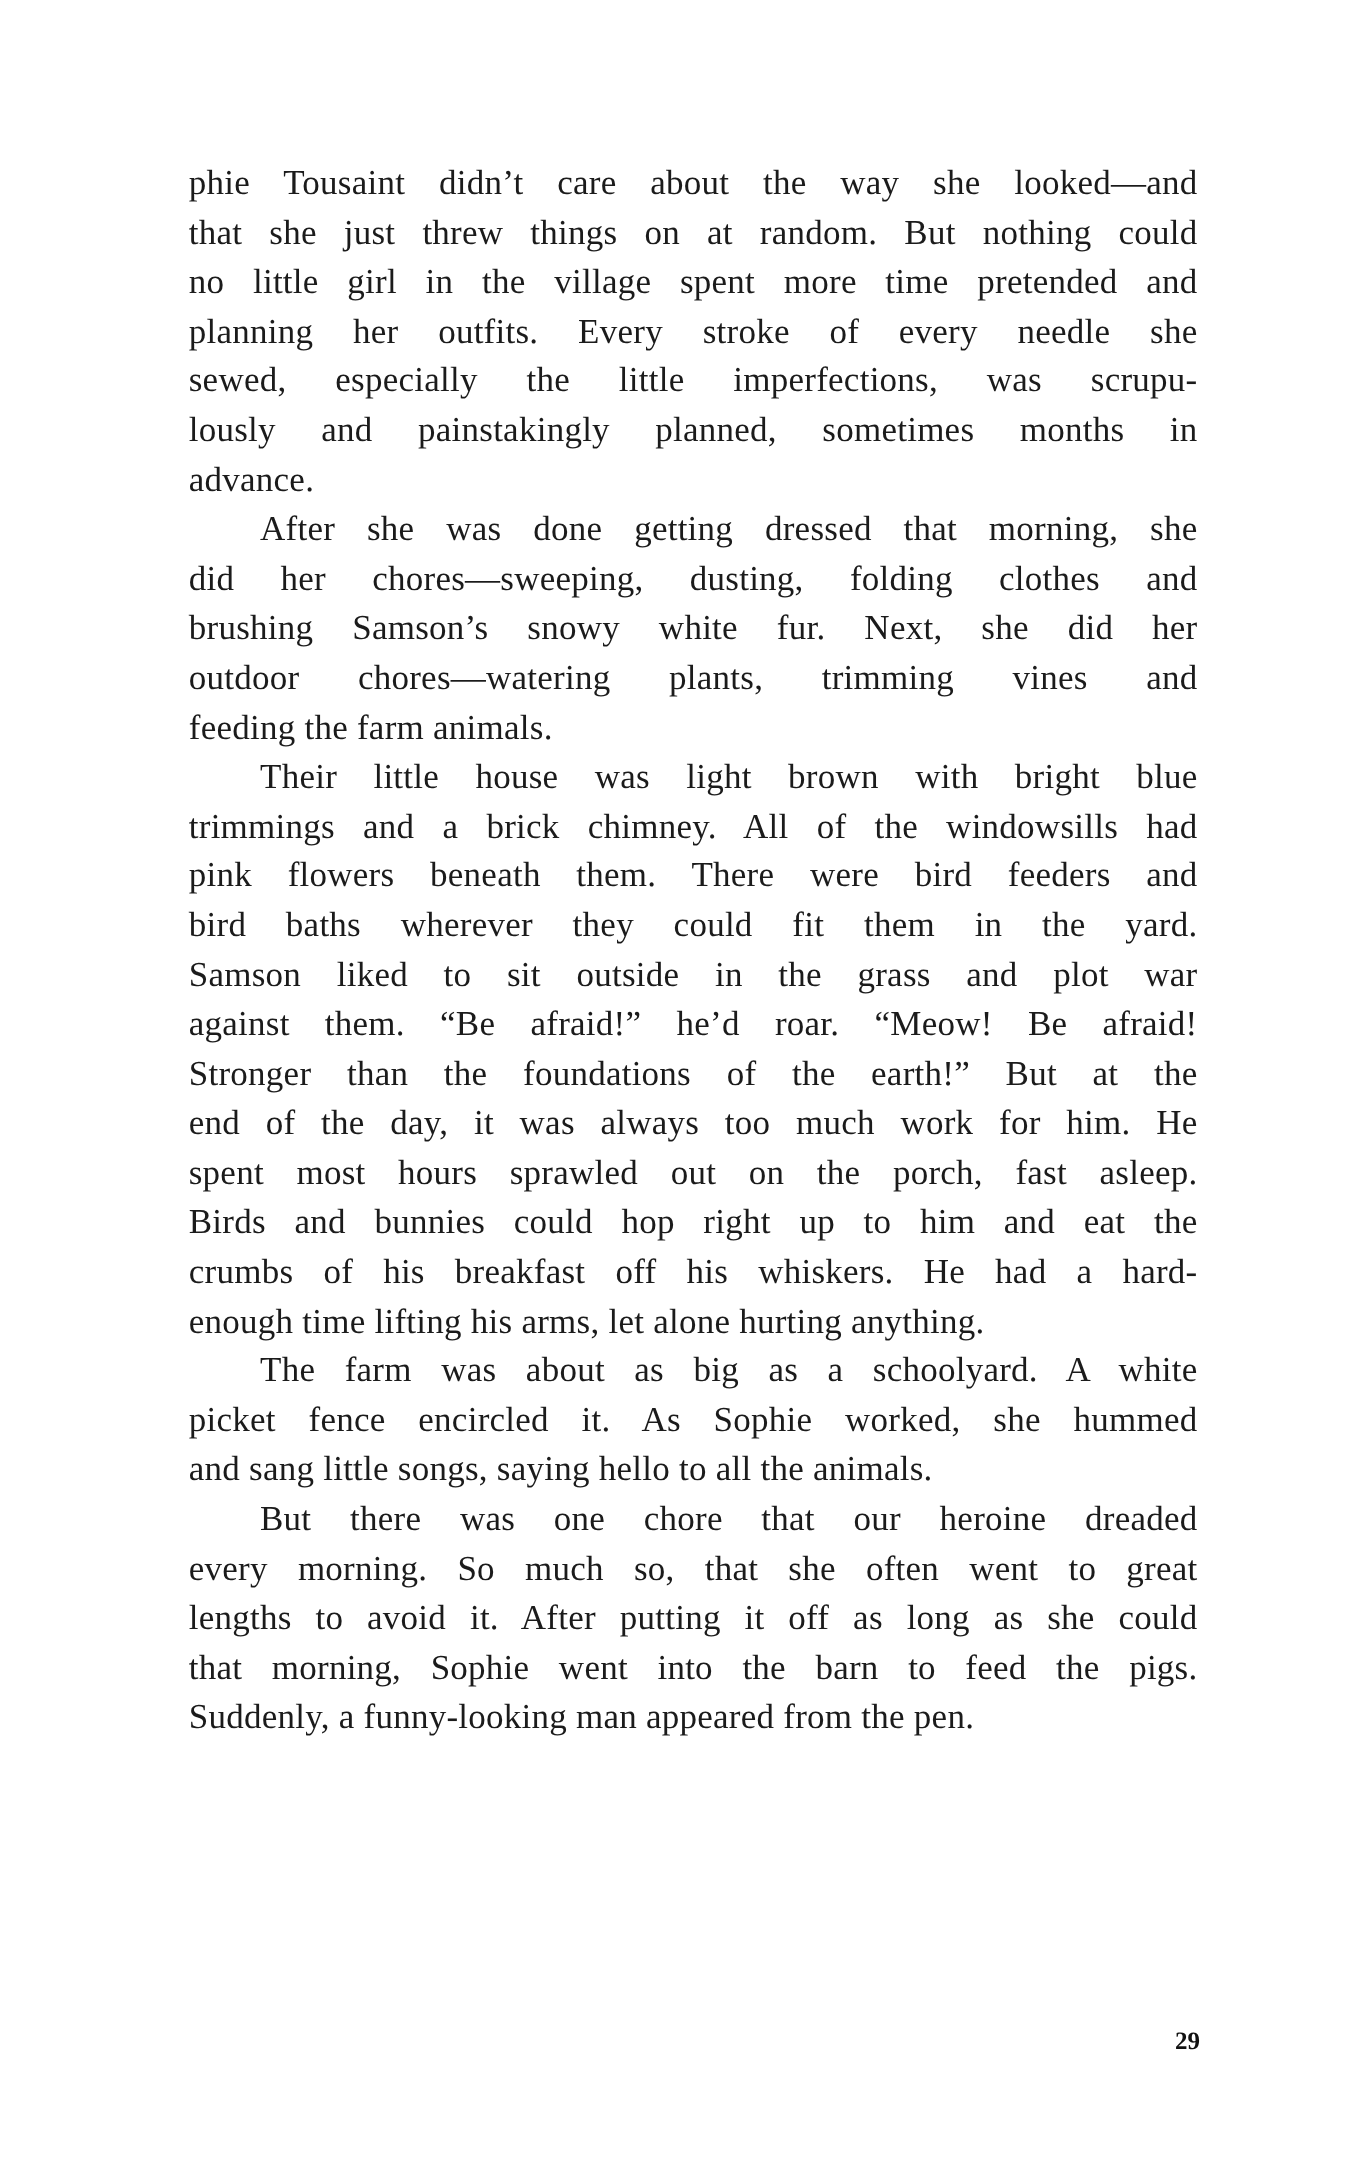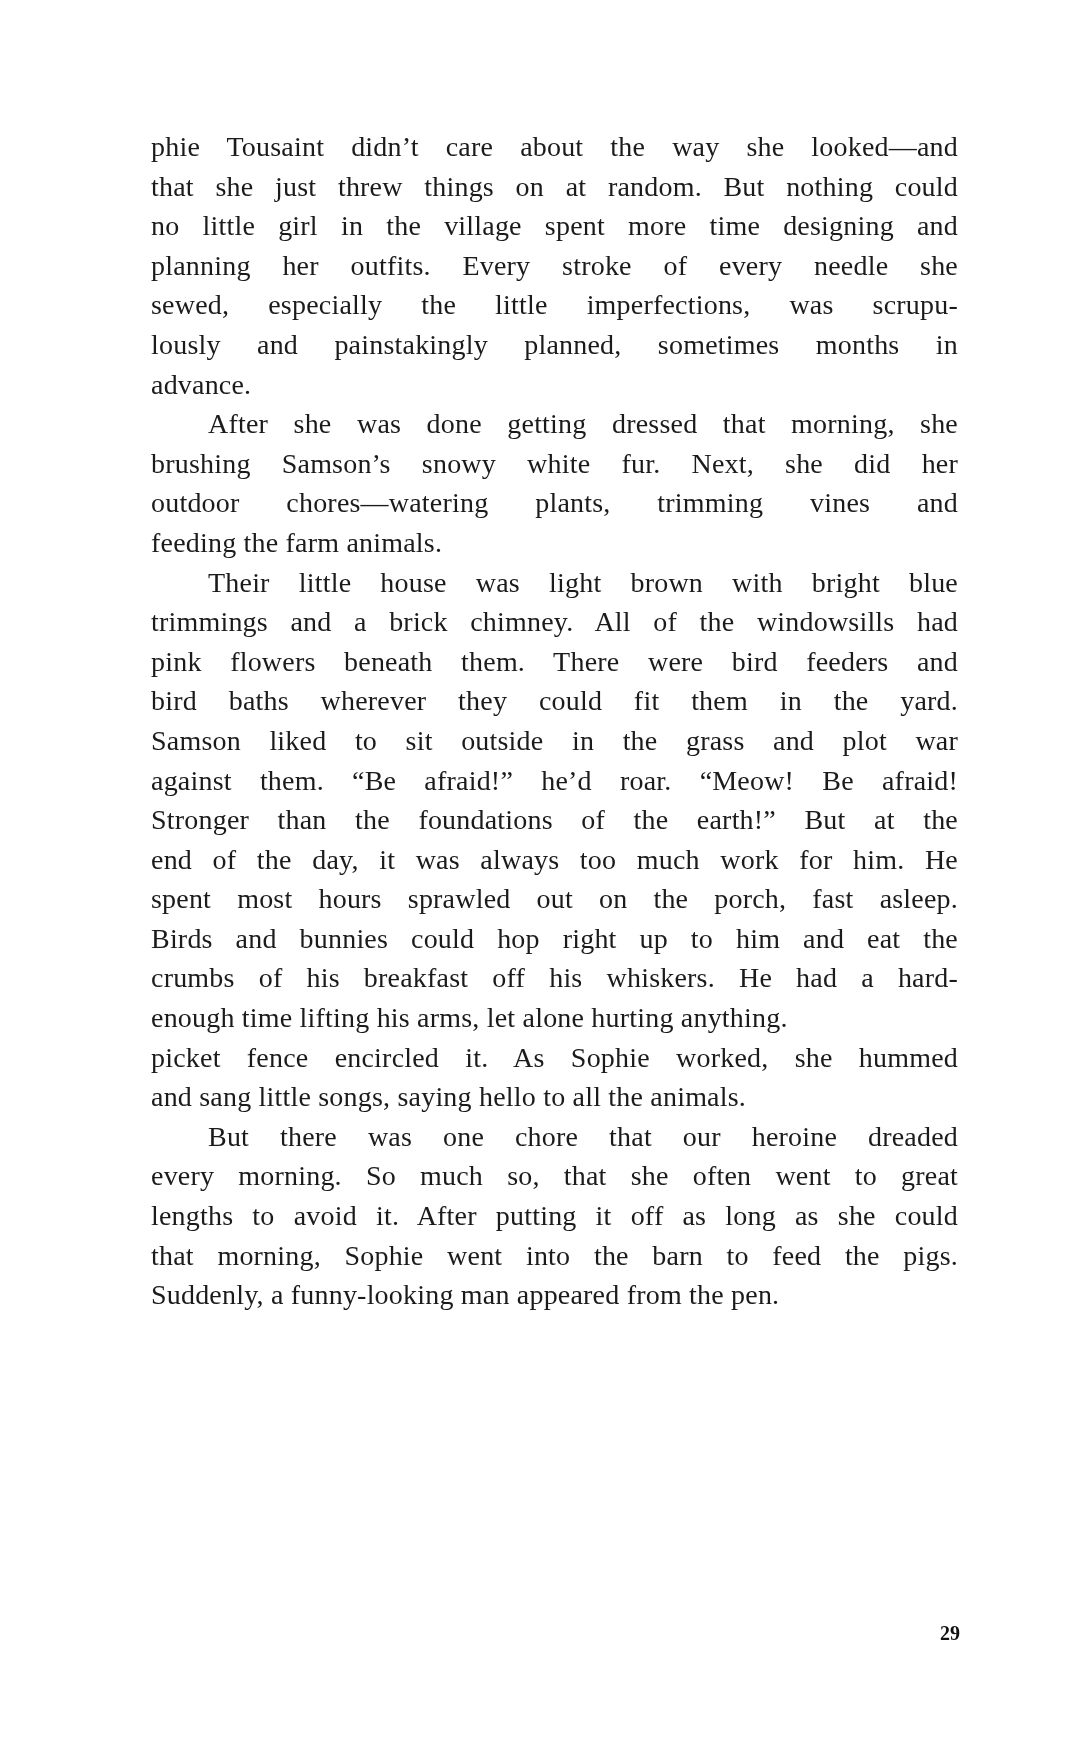--- a/index.html
+++ b/index.html
@@ -55,47 +55,49 @@
   }
 </style>
 </head>
 <body>
 
 <div class="page">
   <div class="text-block">
       <div class="para">
         <div class="line">phie Tousaint didn’t care about the way she looked—and</div>
         <div class="line">that she just threw things on at random. But nothing could</div>
-        <div class="line">no little girl in the village spent more time designing and</div>
+        <div class="line">no little girl in the village spent more time pretended and</div>
         <div class="line">planning her outfits. Every stroke of every needle she</div>
         <div class="line">sewed, especially the little imperfections, was scrupu-</div>
         <div class="line">lously and painstakingly planned, sometimes months in</div>
         <div class="line para-end">advance.</div>
       </div>
       <div class="para">
         <div class="line indent">After she was done getting dressed that morning, she</div>
+        <div class="line">did her chores—sweeping, dusting, folding clothes and</div>
         <div class="line">brushing Samson’s snowy white fur. Next, she did her</div>
         <div class="line">outdoor chores—watering plants, trimming vines and</div>
         <div class="line para-end">feeding the farm animals.</div>
       </div>
       <div class="para">
         <div class="line indent">Their little house was light brown with bright blue</div>
         <div class="line">trimmings and a brick chimney. All of the windowsills had</div>
         <div class="line">pink flowers beneath them. There were bird feeders and</div>
         <div class="line">bird baths wherever they could fit them in the yard.</div>
         <div class="line">Samson liked to sit outside in the grass and plot war</div>
         <div class="line">against them. “Be afraid!” he’d roar. “Meow! Be afraid!</div>
         <div class="line">Stronger than the foundations of the earth!” But at the</div>
         <div class="line">end of the day, it was always too much work for him. He</div>
         <div class="line">spent most hours sprawled out on the porch, fast asleep.</div>
         <div class="line">Birds and bunnies could hop right up to him and eat the</div>
         <div class="line">crumbs of his breakfast off his whiskers. He had a hard-</div>
         <div class="line para-end">enough time lifting his arms, let alone hurting anything.</div>
       </div>
       <div class="para">
+        <div class="line indent">The farm was about as big as a schoolyard. A white</div>
         <div class="line">picket fence encircled it. As Sophie worked, she hummed</div>
         <div class="line para-end">and sang little songs, saying hello to all the animals.</div>
       </div>
       <div class="para">
         <div class="line indent">But there was one chore that our heroine dreaded</div>
         <div class="line">every morning. So much so, that she often went to great</div>
         <div class="line">lengths to avoid it. After putting it off as long as she could</div>
         <div class="line">that morning, Sophie went into the barn to feed the pigs.</div>
         <div class="line para-end">Suddenly, a funny-looking man appeared from the pen.</div>
       </div>

